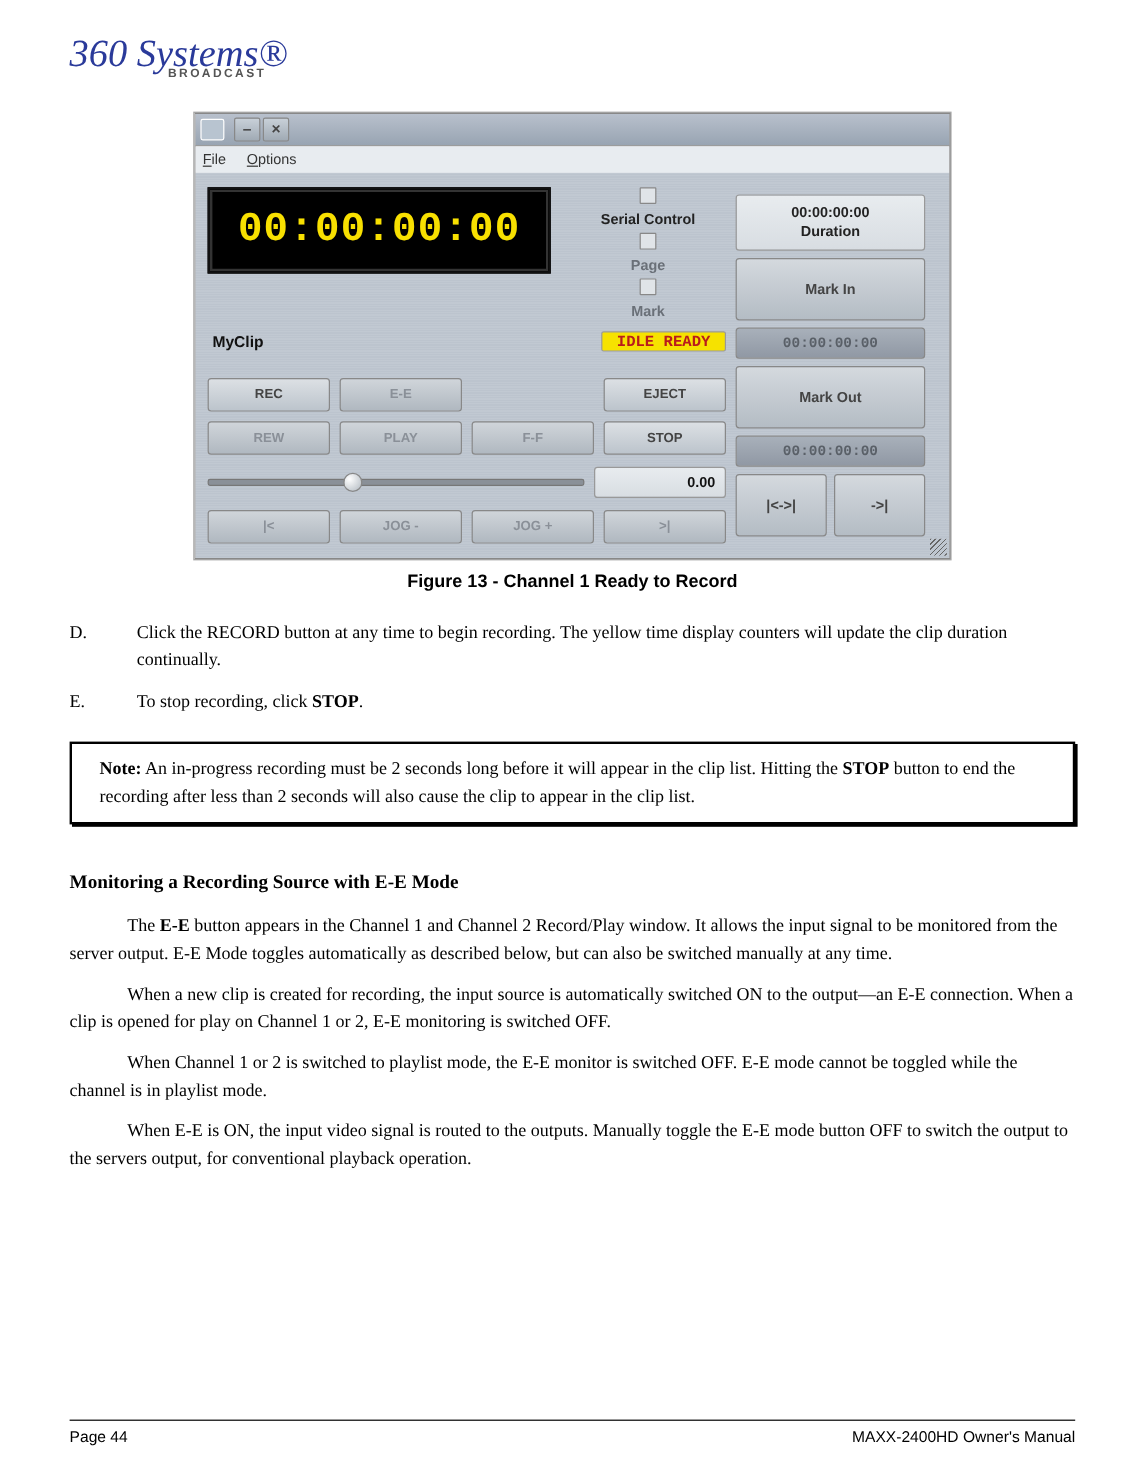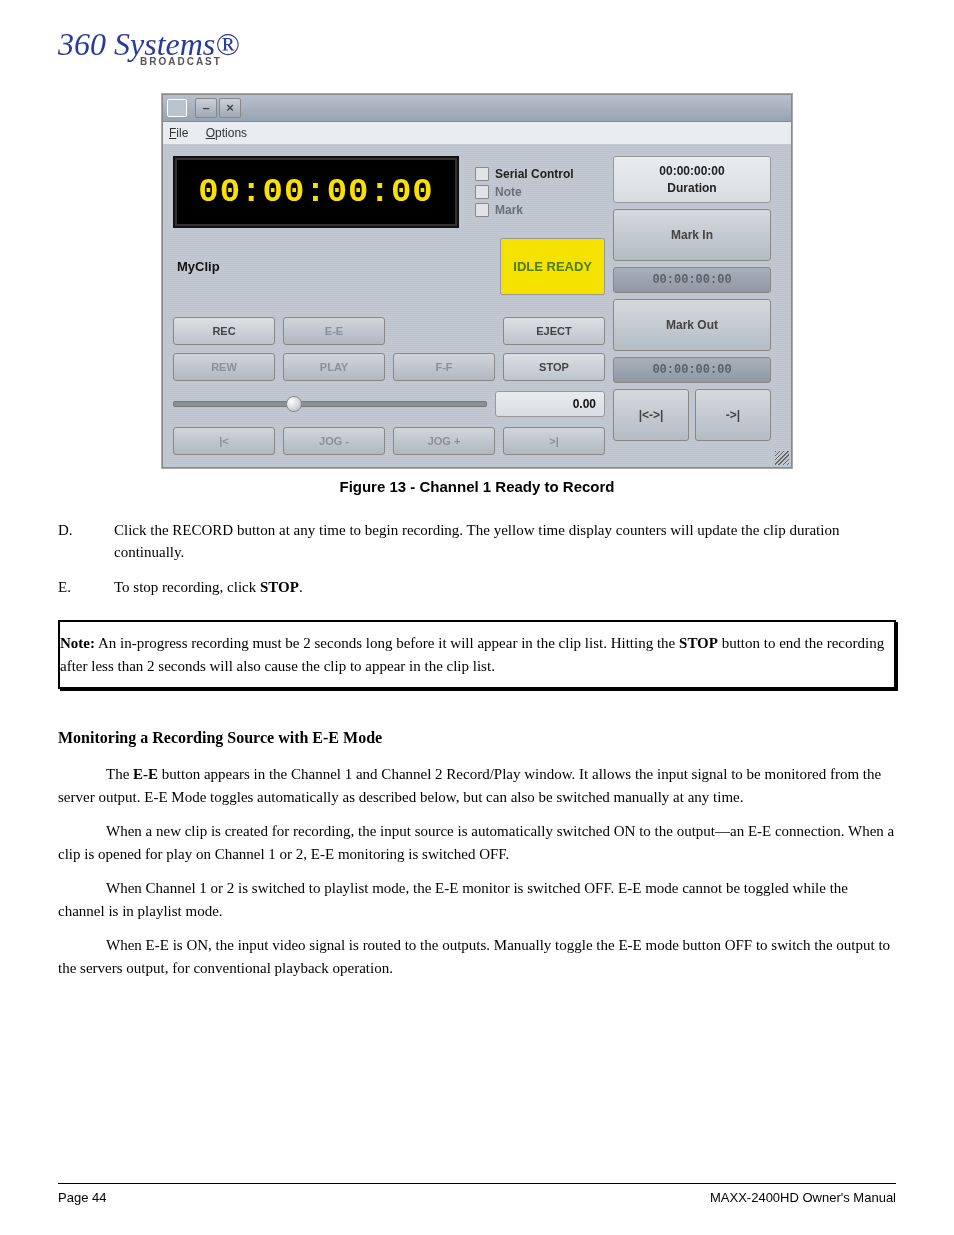--- a/index.html
+++ b/index.html
@@ -99,21 +99,21 @@
     cursor: pointer;
   }
   .panel {
     background: #bcc4ce;
     background-image: repeating-linear-gradient(0deg, rgba(255,255,255,0.08) 0 1px, transparent 1px 2px);
     padding: 12px 10px;
     position: relative;
   }
   .row {
     display: flex;
-    align-items: flex-start;
+    align-items: center;
     gap: 8px;
   }
   .lcd {
     background: #000;
     border: 2px solid #111;
     padding: 6px 10px;
     box-shadow: inset 0 0 0 2px #333;
     width: 262px;
     height: 56px;
     display: flex;
@@ -136,20 +136,21 @@
     display: flex;
     flex-direction: column;
     gap: 4px;
     justify-content: center;
   }
   .check-row {
     display: flex;
     align-items: center;
     gap: 6px;
     color: #6a7078;
+    flex-direction: column;
   }
   .check-row.main {
     color: #222;
   }
   .checkbox {
     width: 12px;
     height: 12px;
     border: 1px solid #888;
     background: #e0e4e8;
     border-radius: 1px;
@@ -210,25 +211,25 @@
   .clip-name {
     flex: 1;
     font-size: 13px;
     font-weight: bold;
     font-family: Verdana, Arial, sans-serif;
     color: #111;
     padding-left: 4px;
   }
   .status-tag {
     background: #f6e200;
-    color: #4d7c0f;
+    color: #b91c1c;
     font-size: 13px;
     font-weight: bold;
-    font-family: Liberation Sans, sans-serif;
-    padding: 20px 12px;
+    font-family: Liberation Mono, monospace;
+    padding: 0 12px;
     border: 1px solid #999;
     border-radius: 2px;
   }
   .btn-grid {
     display: grid;
     grid-template-columns: repeat(4, 1fr);
     gap: 8px;
   }
   .t-btn {
     background: linear-gradient(to bottom, #dce0e4, #bcc4cc);
@@ -314,21 +315,21 @@
     display: flex;
     margin-bottom: 12px;
   }
   ol.instructions li .marker {
     width: 56px;
     flex-shrink: 0;
   }
   .note-box {
     border: 2px solid #000;
     box-shadow: 2px 2px 0 #000;
-    padding: 10px 0;
+    padding: 10px 23px;
     font-size: 15px;
     line-height: 1.5;
     margin-bottom: 40px;
   }
   h2.section-heading {
     font-size: 16px;
     font-weight: bold;
     margin: 0 0 16px 0;
   }
   .body-para {
@@ -381,21 +382,21 @@
             <div class="lcd">
               <span class="lcd-text">00:00:00:00</span>
             </div>
             <div class="check-col">
               <div class="check-row main">
                 <div class="checkbox"></div>
                 <span>Serial Control</span>
               </div>
               <div class="check-row">
                 <div class="checkbox"></div>
-                <span>Note</span>
+                <span>Page</span>
               </div>
               <div class="check-row">
                 <div class="checkbox"></div>
                 <span>Mark</span>
               </div>
             </div>
           </div>
           <div class="clip-row" style="margin-top:10px">
             <div class="clip-name">MyClip</div>
             <div class="status-tag">IDLE READY</div>

